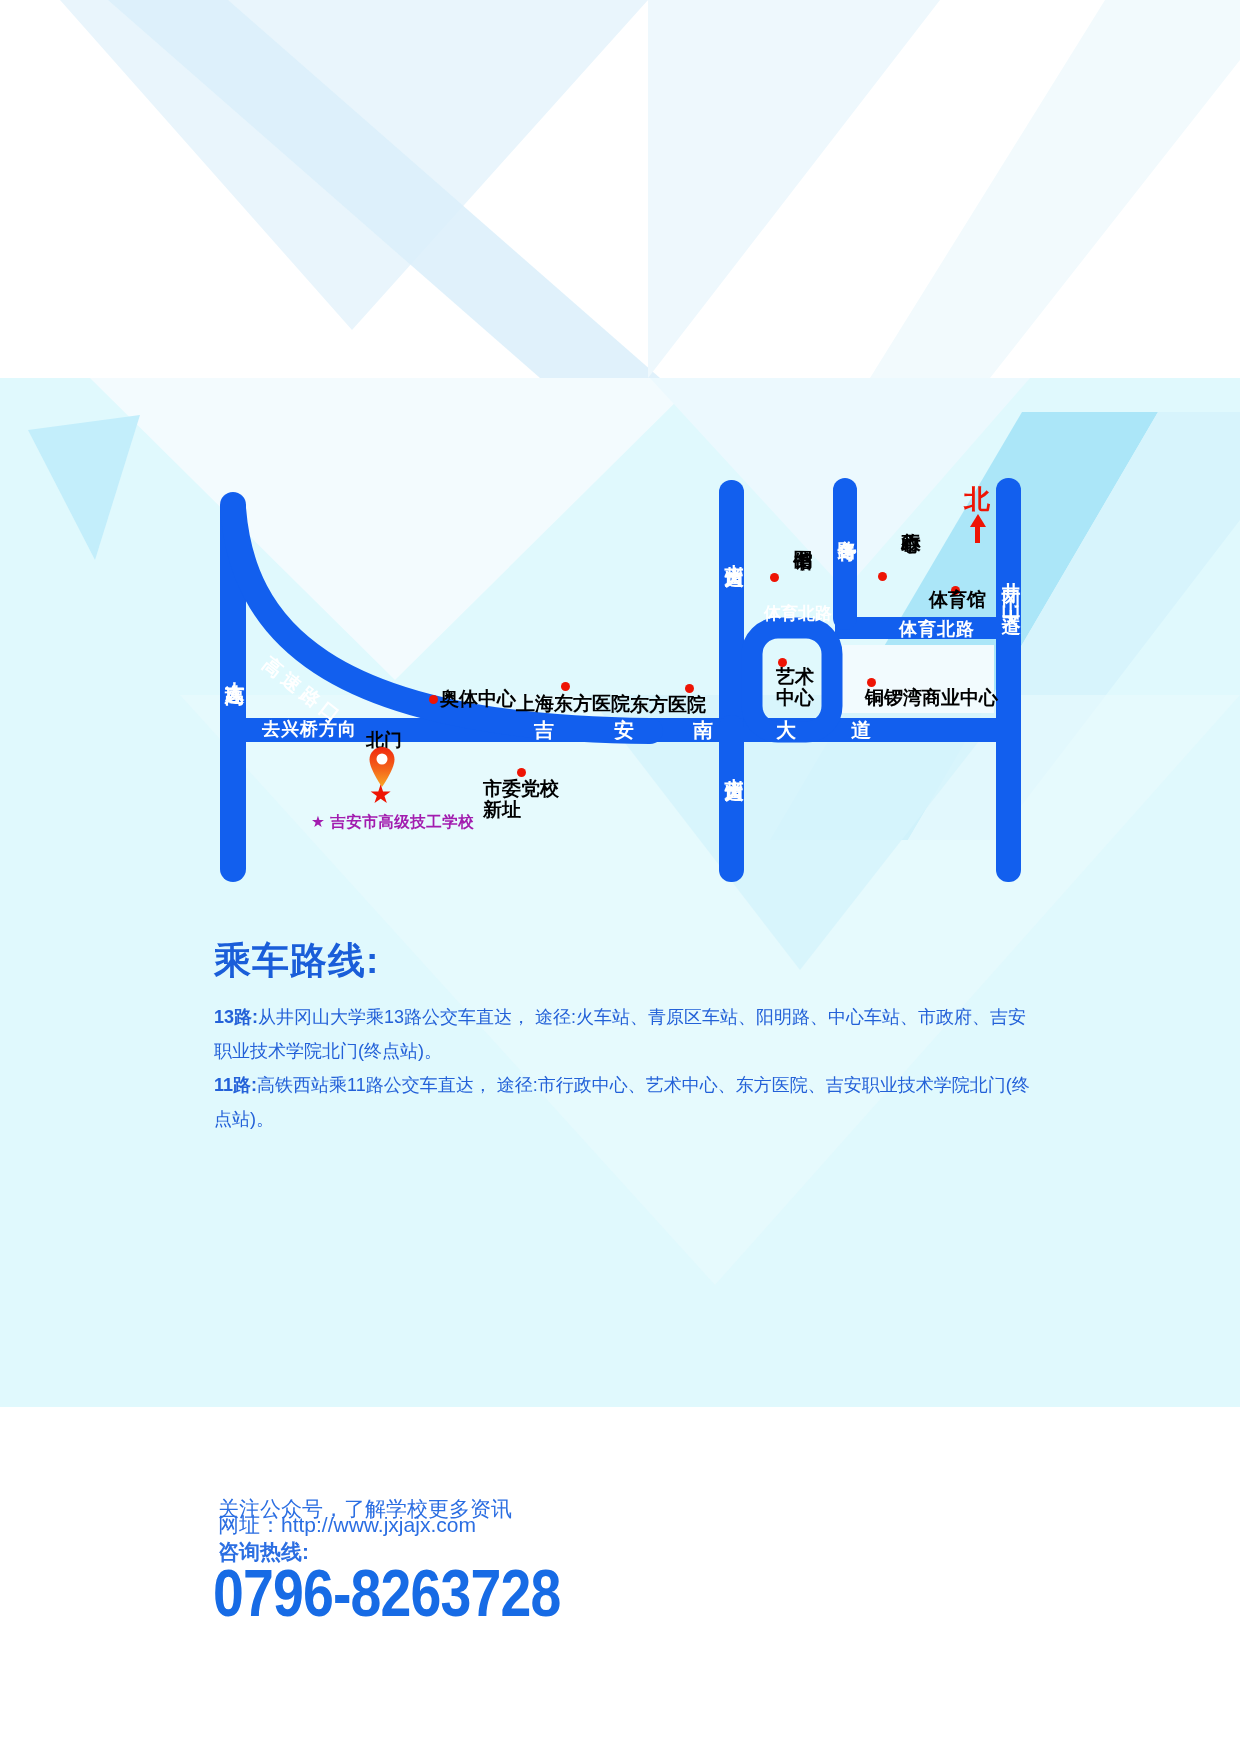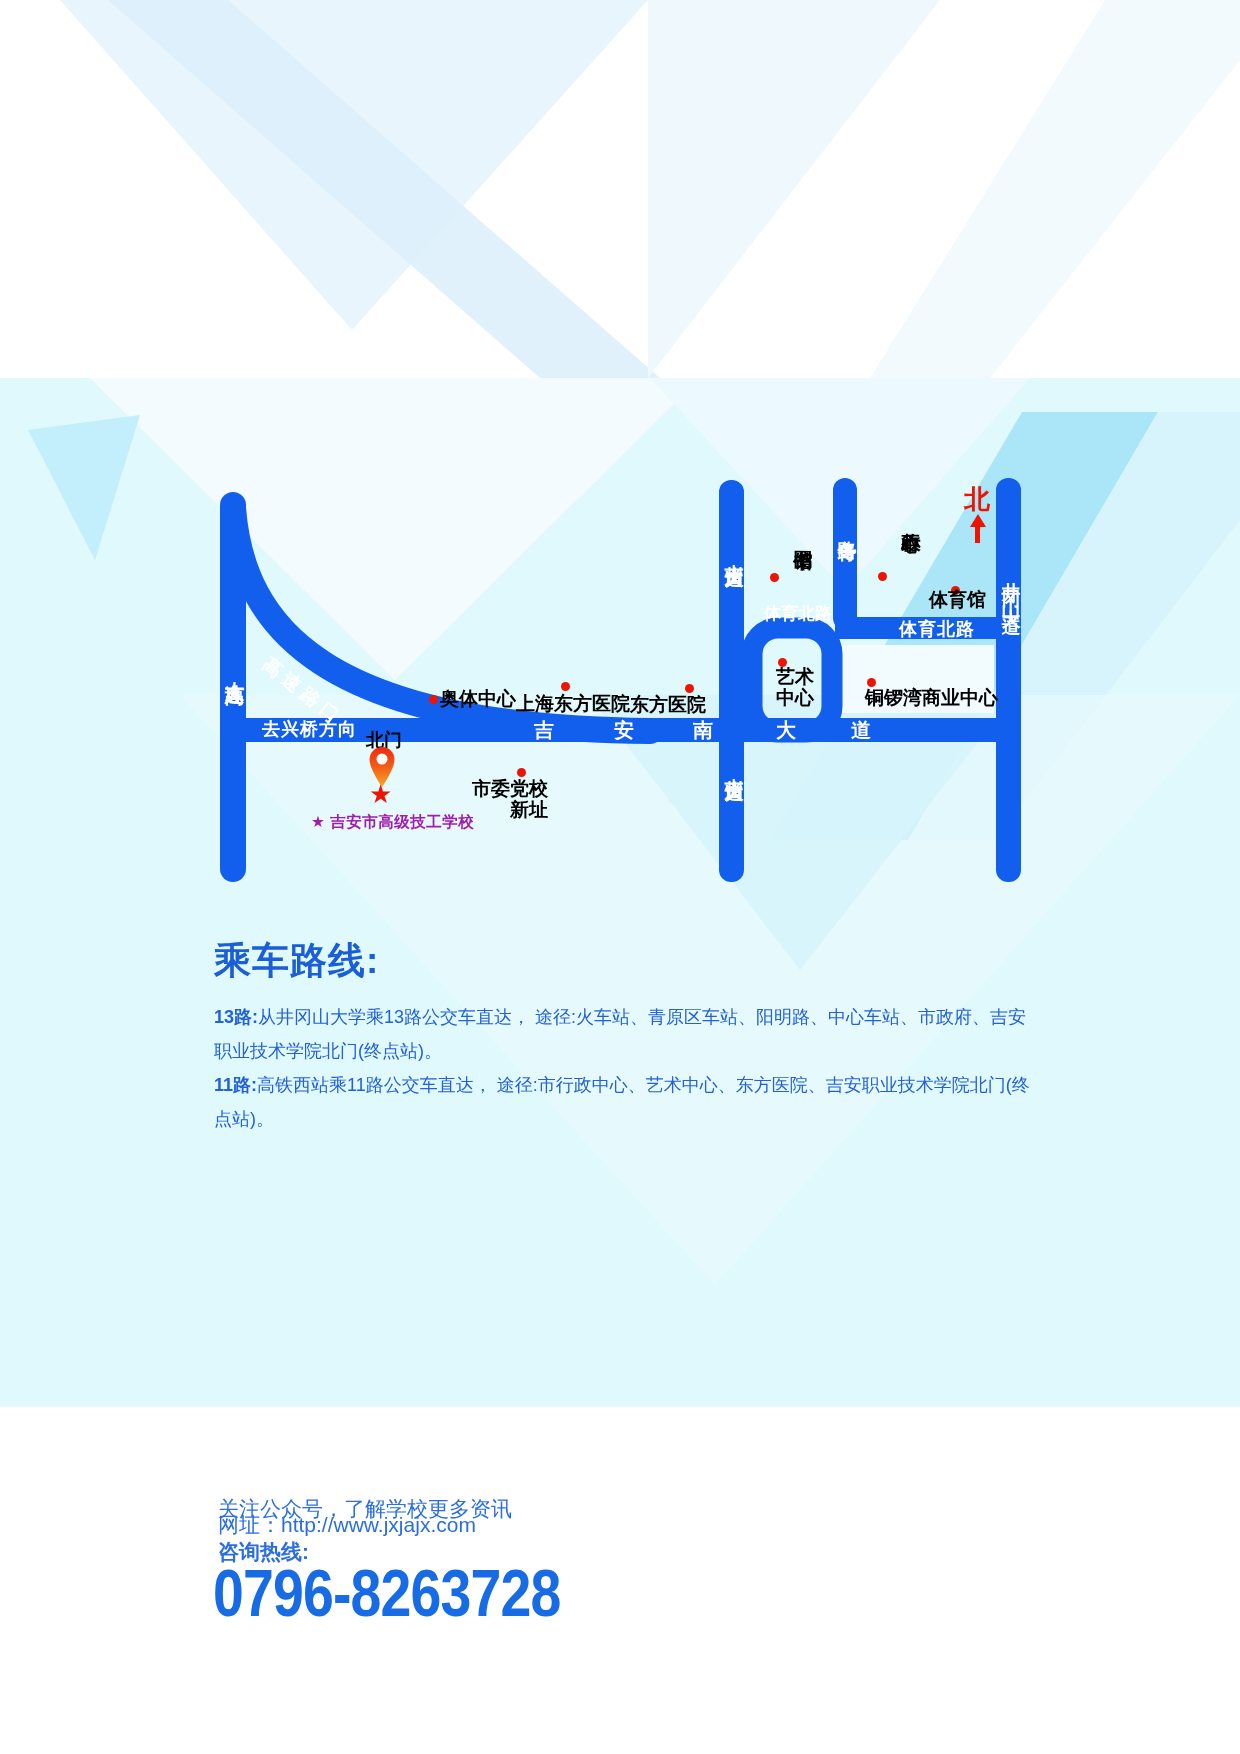--- a/index.html
+++ b/index.html
@@ -25,21 +25,21 @@
   #lbl-jinggang{left:997px;top:566px;width:24px;font-size:19px;letter-spacing:9px;text-align:center;}
   
   #poi-aoti-label{left:440px;top:689px;}      #poi-aoti-dot{left:429px;top:695px;}
   #poi-shanghai-label{left:516px;top:694px;}  #poi-shanghai-dot{left:561px;top:682px;}
   #poi-court-label{left:630px;top:695px;}     #poi-court-dot{left:685px;top:684px;}
   #poi-library-label{left:791px;top:535px;width:22px;}   #poi-library-dot{left:770px;top:573px;}
   #poi-admin-label{left:899px;top:518px;width:22px;}     #poi-admin-dot{left:878px;top:572px;}
   #poi-gym-label{left:929px;top:590px;text-align:center;}       #poi-gym-dot{left:951px;top:586px;}
   #poi-art-label{left:776px;top:666px;line-height:21px;} #poi-art-dot{left:778px;top:658px;}
   #poi-tlw-label{left:865px;top:688px;}       #poi-tlw-dot{left:867px;top:678px;}
-  #poi-party-label{left:462px;top:778px;width:86px;text-align:right;line-height:21px;}
+  #poi-party-label{left:483px;top:778px;width:86px;text-align:left;line-height:21px;}
   #poi-party-dot{left:517px;top:768px;}
   
   #north-label{position:absolute;z-index:3;left:964px;top:486px;font-size:26px;font-weight:bold;color:#ee1404;line-height:1;}
   #north-arrow{position:absolute;z-index:3;left:969px;top:514px;width:17px;}
   #north-arrow .tip{width:0;height:0;border-left:8px solid transparent;border-right:8px solid transparent;border-bottom:13px solid #ee1404;margin:0 auto;}
   #north-arrow .stem{width:5px;height:16px;background:#ee1404;margin:0 auto;}
   
   #beimen{position:absolute;z-index:3;left:366px;top:731px;font-size:18px;font-weight:bold;color:#000;line-height:1;}
   #pin{position:absolute;z-index:3;left:368px;top:746px;}
   #star{position:absolute;z-index:3;left:369px;top:781px;font-size:26px;color:#ee1404;line-height:1;}

